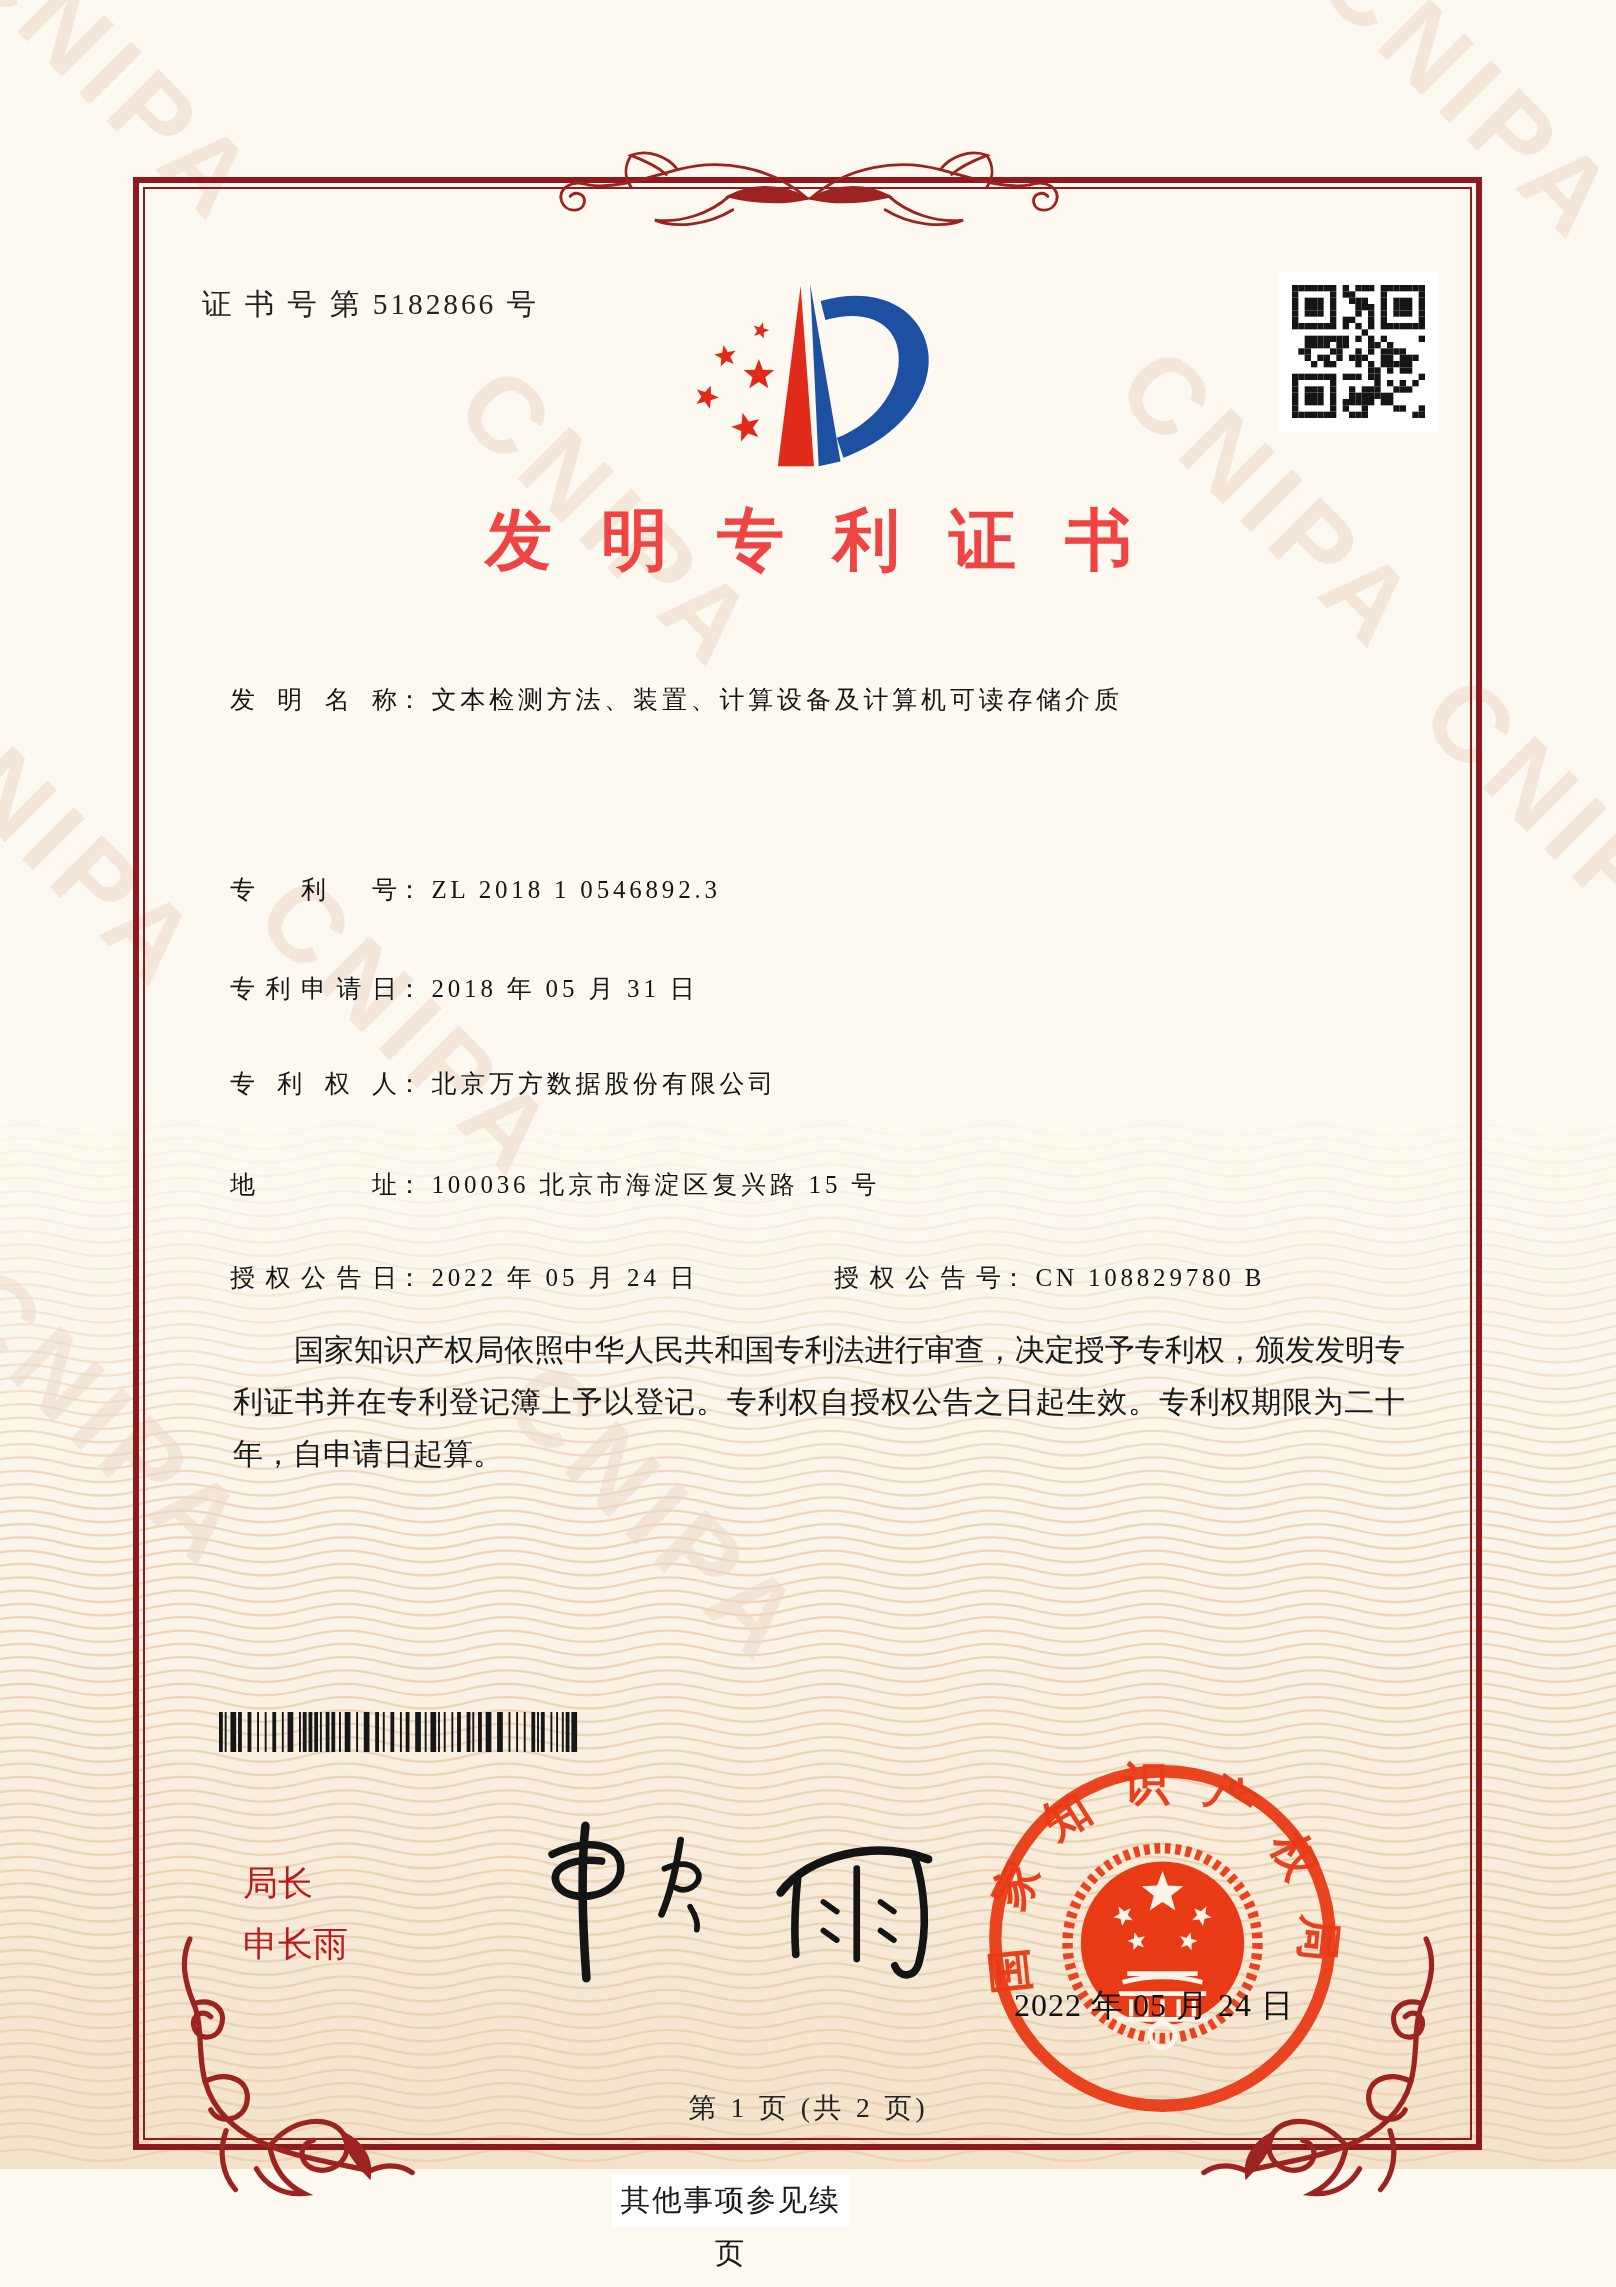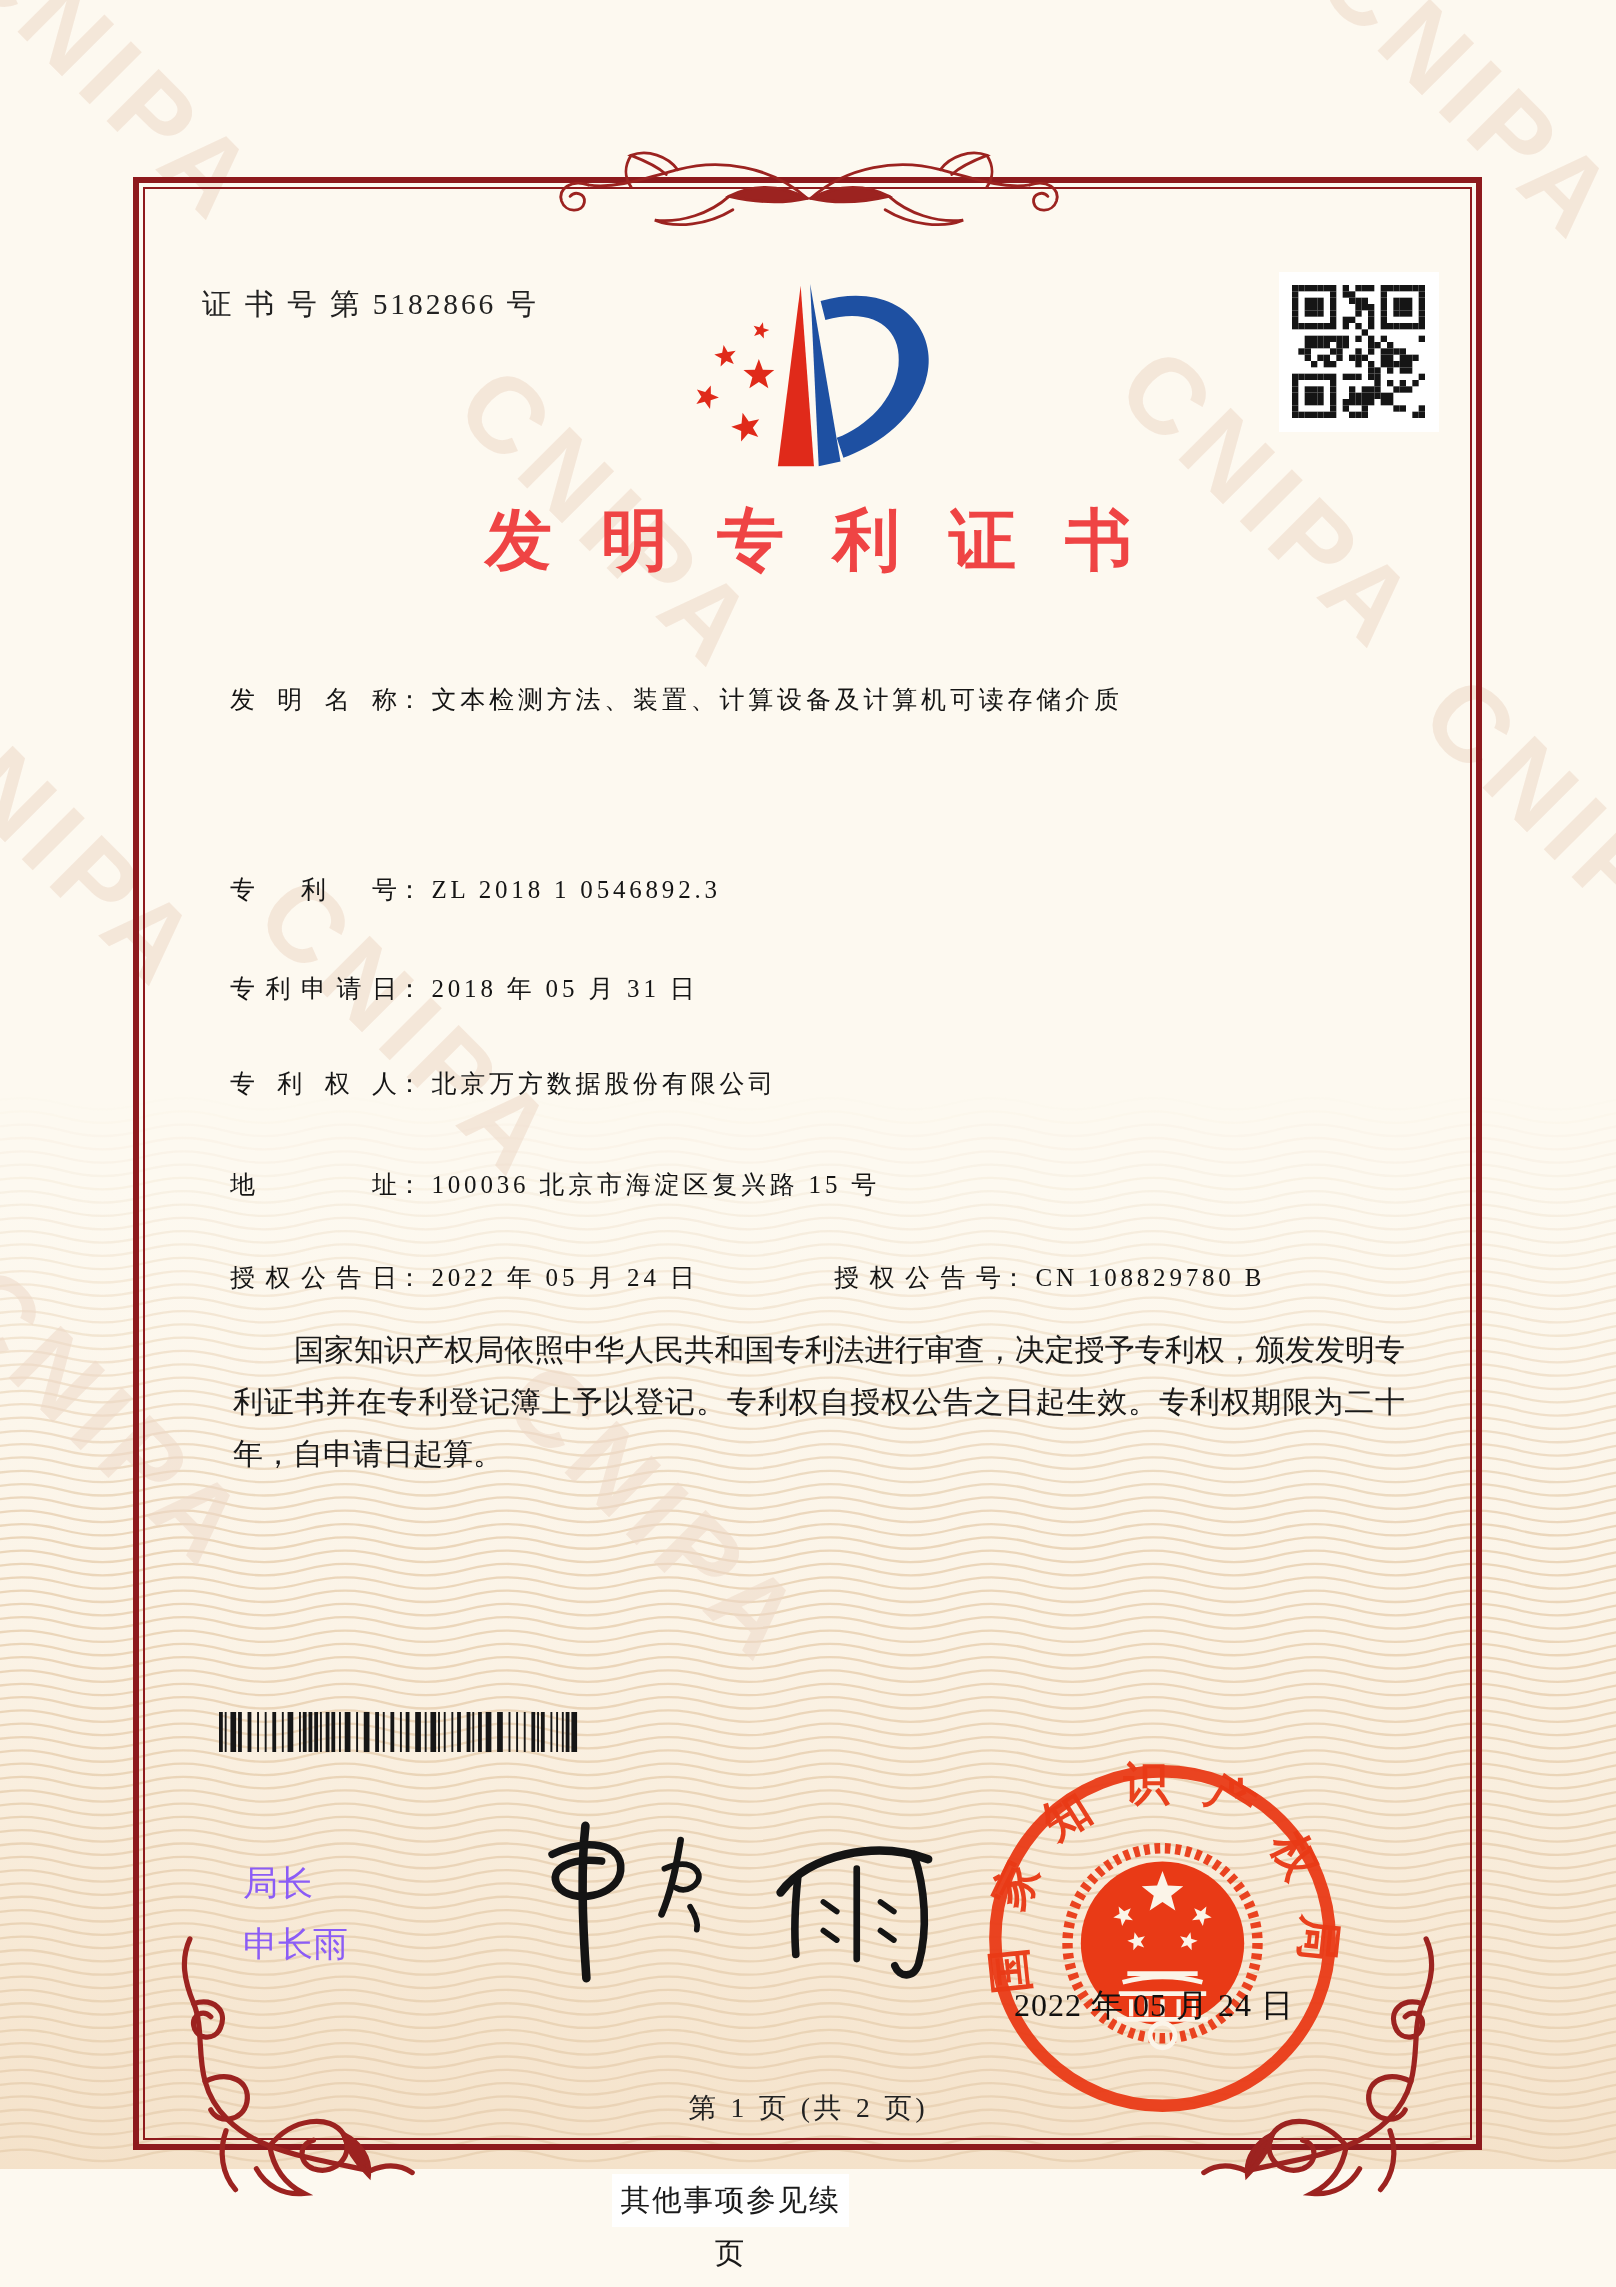--- a/index.html
+++ b/index.html
@@ -33,21 +33,21 @@
   .fval{letter-spacing:3.8px;}
   .grant2{position:absolute;left:604px;top:0;}
   
   .body-text{position:absolute;left:233px;top:1324px;width:1172px;font-size:30px;
              line-height:52px;text-align:justify;color:#191919;}
   .body-text p{margin:0 0 3.8px 0;text-indent:61px;}
   
   .barcode{position:absolute;left:219px;top:1712px;}
   
   .sig-label{position:absolute;left:243px;font-size:35px;
-             font-family:Liberation Sans, sans-serif;color:#8b5cf6;}
+             font-family:Liberation Sans, sans-serif;color:#b91c1c;}
   .sig-title{top:1860px;} .sig-name{top:1921px;}
   .signature{position:absolute;left:495px;top:1802px;}
   
   .seal{position:absolute;left:982px;top:1758px;}
   .seal-date{position:absolute;left:980px;top:1984px;width:348px;text-align:center;
              font-size:32px;letter-spacing:1px;color:#101010;}
   .page-footer{position:absolute;left:0;top:2089px;width:1617px;text-align:center;
                font-size:27.6px;letter-spacing:3.8px;color:#222;}
   .cont-note{position:absolute;left:612px;top:2174px;width:237px;height:53px;background:#ffffff;
              text-align:center;line-height:53px;font-size:29.5px;letter-spacing:1.9px;color:#1a1a1a;}

